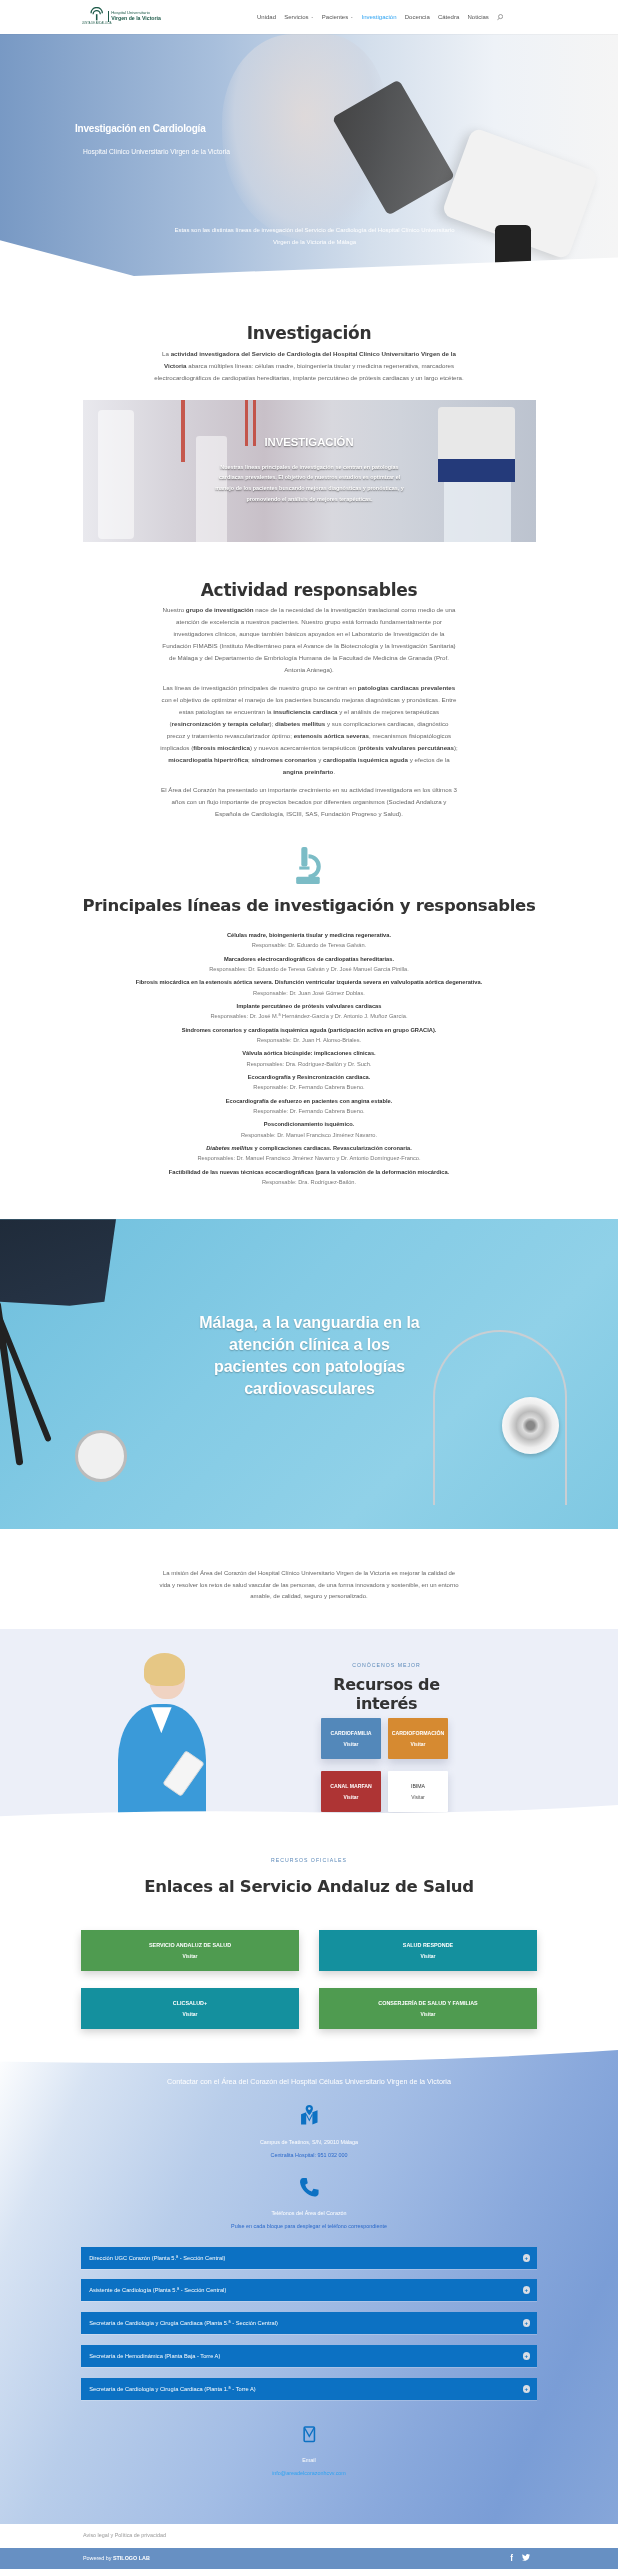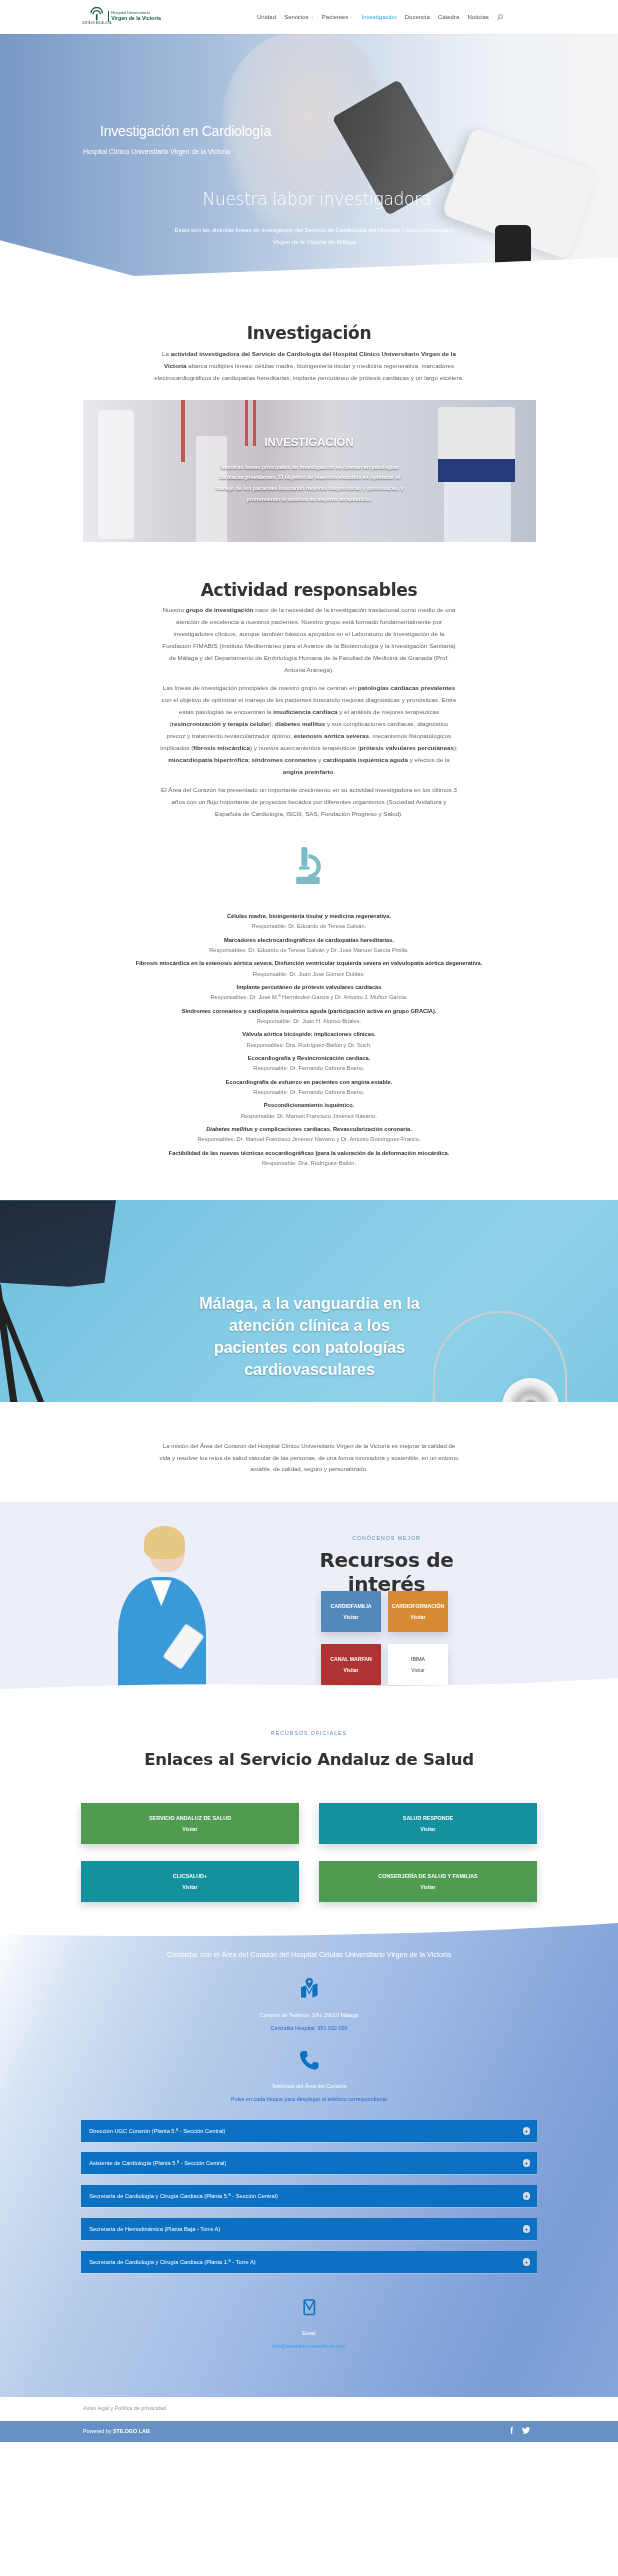--- a/index.html
+++ b/index.html
@@ -21,21 +21,21 @@
   .nav-chevron { font-size: 3.6px; color: #777; }
   .nav-search { width: 6.2px; height: 6.2px; display: inline-block; }
 
   
   .hero { position: relative; height: 242px; overflow: hidden;
     background: linear-gradient(90deg, #7899c4 0%, #a8bfdc 35%, #d4dfec 60%, #eef2f7 80%, #f5f5f5 100%); }
   .hero .shape-face { position: absolute; left: 222px; top: 0; width: 165px; height: 206px; border-radius: 45% 40% 50% 55%; background: radial-gradient(ellipse at 50% 40%, #e8dcd6 0%, #cfd6e2 60%, transparent 75%); opacity: 0.75; }
   .hero .shape-scope { position: absolute; left: 355px; top: 57px; width: 77px; height: 113px; background: linear-gradient(135deg, #2a2a2a, #555); transform: rotate(-30deg); border-radius: 5.2px; opacity: 0.85; }
   .hero .shape-scope2 { position: absolute; left: 453px; top: 113px; width: 134px; height: 93px; background: #f2f2f2; border-radius: 10.3px; transform: rotate(20deg); box-shadow: -4.1px 4.1px 10.3px rgba(0,0,0,0.15); }
   .hero .shape-scope3 { position: absolute; left: 495px; top: 191px; width: 36px; height: 62px; background: #222; border-radius: 5.2px; }
-  .hero-title { position: absolute; left: 100px; top: 89px; color: #fff; font-size: 14px; font-weight: normal; letter-spacing: -0.2px; }
+  .hero-title { position: absolute; left: 75px; top: 89px; color: #fff; font-size: 10px; font-weight: bold; letter-spacing: -0.2px; }
   .hero-sub { position: absolute; left: 83px; top: 114px; color: #fff; font-size: 6.7px; }
   .hero-h2 { position: absolute; left: 0; right: 0; top: 155px; text-align: center; color: #fff; font-size: 17px; font-weight: 300; font-family: "DejaVu Sans", sans-serif; letter-spacing: -0.3px; padding-left: 15.5px; }
   .hero-p { position: absolute; left: 170px; width: 289px; top: 190px; text-align: center; color: #fff; font-size: 6px; line-height: 12.4px; }
   .hero-cut { position: absolute; left: 0; bottom: 0; width: 618px; height: 41px; }
 
   
   .section { width: 618px; text-align: center; }
   .h2 { color: #333; font-size: 17px; font-weight: bold; font-family: "DejaVu Sans", sans-serif; letter-spacing: -0.3px; }
   .para { color: #666; font-size: 6.2px; line-height: 12px; text-align: center; }
   .para b { color: #444; }
@@ -62,21 +62,21 @@
   .micro-icon { margin: 26px auto 0; width: 31px; height: 41px; display: block; }
 
   .lines { padding-top: 9.3px; }
   .lines .h2 { font-size: 16.5px; }
   .lines-list { margin-top: 14.4px; }
   .line-title { color: #333; font-size: 5.7px; font-weight: bold; line-height: 10.3px; }
   .line-title i { font-style: italic; }
   .line-resp { color: #777; font-size: 5.7px; line-height: 10.3px; margin-bottom: 3.1px; }
 
   
-  .vanguard { position: relative; height: 202px; margin-top: 32px; overflow: hidden;
+  .vanguard { position: relative; height: 310px; margin-top: 32px; overflow: hidden;
     background: linear-gradient(135deg, #6fbfdd 0%, #84cbe5 40%, #90d1e8 70%, #7fc8e2 100%); }
   .vanguard .cuff { position: absolute; left: 0; top: 0; width: 116px; height: 206px; background: linear-gradient(160deg, #1f2b3a, #2e3d52); clip-path: polygon(0 0, 100% 0, 90% 40%, 60% 42%, 0 40%); }
   .vanguard .tube-a { position: absolute; left: 5.2px; top: 82px; width: 7.2px; height: 165px; background: #222; border-radius: 3.6px; transform: rotate(-8deg); }
   .vanguard .tube-b { position: absolute; left: 20.6px; top: 93px; width: 6.2px; height: 134px; background: #222; border-radius: 3.1px; transform: rotate(-22deg); }
   .vanguard .gauge { position: absolute; left: 75px; top: 211px; width: 52px; height: 52px; border-radius: 50%; background: #f0f0f0; border: 3.1px solid #bbb; }
   .vanguard .steth-loop { position: absolute; left: 433px; top: 111px; width: 134px; height: 175px; border: 2.6px solid #c9ced3; border-radius: 67px 67px 0 0; border-bottom: none; }
   .vanguard .steth-head { position: absolute; left: 502px; top: 178px; width: 57px; height: 57px; border-radius: 50%; background: radial-gradient(circle, #888 10%, #ddd 20%, #bbb 35%, #eee 55%, #fafafa 75%); box-shadow: 0 2.1px 4.1px rgba(0,0,0,0.2); }
   .vanguard h3 { position: absolute; left: 191px; width: 237px; top: 93px; text-align: center; color: #fff; font-size: 16px; font-weight: bold; line-height: 22px; text-shadow: 0 1px 1.5px rgba(0,0,0,0.25); }
 
   .mision { padding-top: 35px; }
@@ -86,21 +86,21 @@
   
   .recursos { position: relative; height: 191px; margin-top: 27px; background: #eceff8; overflow: hidden; }
   .recursos .wave { position: absolute; left: 0; bottom: -0.5px; width: 618px; height: 15.5px; }
   .nurse { position: absolute; left: 118px; top: 26px; width: 108px; height: 165px; }
   .nurse .head { position: absolute; left: 31px; top: 0; width: 36px; height: 44px; border-radius: 50% 50% 45% 45%; background: #f0d3c2; }
   .nurse .hair { position: absolute; left: 26px; top: -2.6px; width: 41px; height: 33px; border-radius: 50% 50% 30% 30%; background: #e6c785; }
   .nurse .body { position: absolute; left: 0; top: 49px; width: 88px; height: 124px; background: #3a9ad9; border-radius: 45% 45% 0 0; }
   .nurse .collar { position: absolute; left: 33px; top: 52px; width: 20.6px; height: 26px; background: #fff; clip-path: polygon(0 0, 100% 0, 50% 100%); }
   .nurse .tablet { position: absolute; left: 54px; top: 98px; width: 23px; height: 41px; background: #f5f5f5; border: 1px solid #ddd; border-radius: 3.1px; transform: rotate(35deg); }
   .rec-kicker { position: absolute; left: 330px; width: 113px; top: 33px; text-align: center; font-size: 5.2px; letter-spacing: 1px; color: #5a88b8; }
-  .rec-title { position: absolute; left: 309px; width: 155px; top: 46px; text-align: center; color: #333; font-size: 20px; font-weight: bold; font-family: "DejaVu Sans", sans-serif; letter-spacing: -0.3px; }
+  .rec-title { position: absolute; left: 309px; width: 155px; top: 46px; text-align: center; color: #333; font-size: 16px; font-weight: bold; font-family: "DejaVu Sans", sans-serif; letter-spacing: -0.3px; }
   .rec-card { position: absolute; width: 60px; height: 41px; text-align: center; box-shadow: 0 4.1px 8.2px rgba(50,60,100,0.18); border-radius: 1px; cursor: pointer; }
   .rec-card .t { font-size: 5.2px; font-weight: bold; margin-top: 11.3px; color: #fff; }
   .rec-card .v { font-size: 4.9px; font-weight: bold; margin-top: 6.2px; color: #fff; }
   .rec-card.white .t { color: #333; font-weight: normal; }
   .rec-card.white .v { color: #555; font-weight: normal; }
 
   
   .enlaces { padding-top: 37px; position: relative; height: 227px; }
   .kicker { text-align: center; font-size: 5.2px; letter-spacing: 1px; color: #5a88b8; }
   .enlaces .h2 { margin-top: 14px; font-size: 16.5px; }
@@ -181,21 +181,20 @@
   </nav>
 </header>
 
 <section class="hero">
   <div class="shape-face"></div>
   <div class="shape-scope"></div>
   <div class="shape-scope2"></div>
   <div class="shape-scope3"></div>
   <h1 class="hero-title">Investigación en Cardiología</h1>
   <div class="hero-sub">Hospital Clínico Universitario Virgen de la Victoria</div>
-  <h2 class="hero-h2">Nuestra labor investigadora</h2>
   <p class="hero-p">Estas son las distintas líneas de invesgación del Servicio de Cardiología del Hospital Clínico Universitario Virgen de la Victoria de Málaga</p>
   <svg class="hero-cut" viewBox="0 0 1200 80" preserveAspectRatio="none">
     <path d="M0 10 L260 80 L1200 44 L1200 80 L0 80 Z" fill="#fff"></path>
   </svg>
 </section>
 
 <section class="section inv">
   <h2 class="h2">Investigación</h2>
   <p class="para"><span>La </span><b>actividad investigadora del Servicio de Cardiología del Hospital Clínico Universitario Virgen de la Victoria</b><span> abarca múltiples líneas: células madre, bioingeniería tisular y medicina regenerativa, marcadores electrocardiográficos de cardiopatías hereditarias, implante percutáneo de prótesis cardiacas y un largo etcétera.</span></p>
   <div class="lab-banner">
@@ -219,20 +218,21 @@
   <p class="para">El Área del Corazón ha presentado un importante crecimiento en su actividad investigadora en los últimos 3 años con un flujo importante de proyectos becados por diferentes organismos (Sociedad Andaluza y Española de Cardiología, ISCIII, SAS, Fundación Progreso y Salud).</p>
   <svg class="micro-icon" viewBox="0 0 60 80">
     <rect x="14" y="2" width="12" height="38" rx="4" fill="#7bbcc6"></rect>
     <path d="M28 20 A20 20 0 0 1 28 60" fill="none" stroke="#7bbcc6" stroke-width="8"></path>
     <rect x="10" y="40" width="20" height="6" fill="#7bbcc6"></rect>
     <rect x="4" y="60" width="46" height="14" rx="3" fill="#7bbcc6"></rect>
   </svg>
 </section>
 
 <section class="section lines">
+  <h2 class="h2">Principales líneas de investigación y responsables</h2>
   <div class="lines-list" id="lines-list">
       <div class="line-title"><span>Células madre, bioingeniería tisular y medicina regenerativa.</span></div>
       <div class="line-resp">Responsable: Dr. Eduardo de Teresa Galván.</div>
       <div class="line-title"><span>Marcadores electrocardiográficos de cardiopatías hereditarias.</span></div>
       <div class="line-resp">Responsables: Dr. Eduardo de Teresa Galván y Dr. José Manuel García Pinilla.</div>
       <div class="line-title"><span>Fibrosis miocárdica en la estenosis aórtica severa. Disfunción ventricular izquierda severa en valvulopatía aórtica degenerativa.</span></div>
       <div class="line-resp">Responsable: Dr. Juan José Gómez Doblas.</div>
       <div class="line-title"><span>Implante percutáneo de prótesis valvulares cardiacas</span></div>
       <div class="line-resp">Responsables: Dr. José M.ª Hernández-García y Dr. Antonio J. Muñoz García.</div>
       <div class="line-title"><span>Síndromes coronarios y cardiopatía isquémica aguda (participación activa en grupo GRACIA).</span></div>

